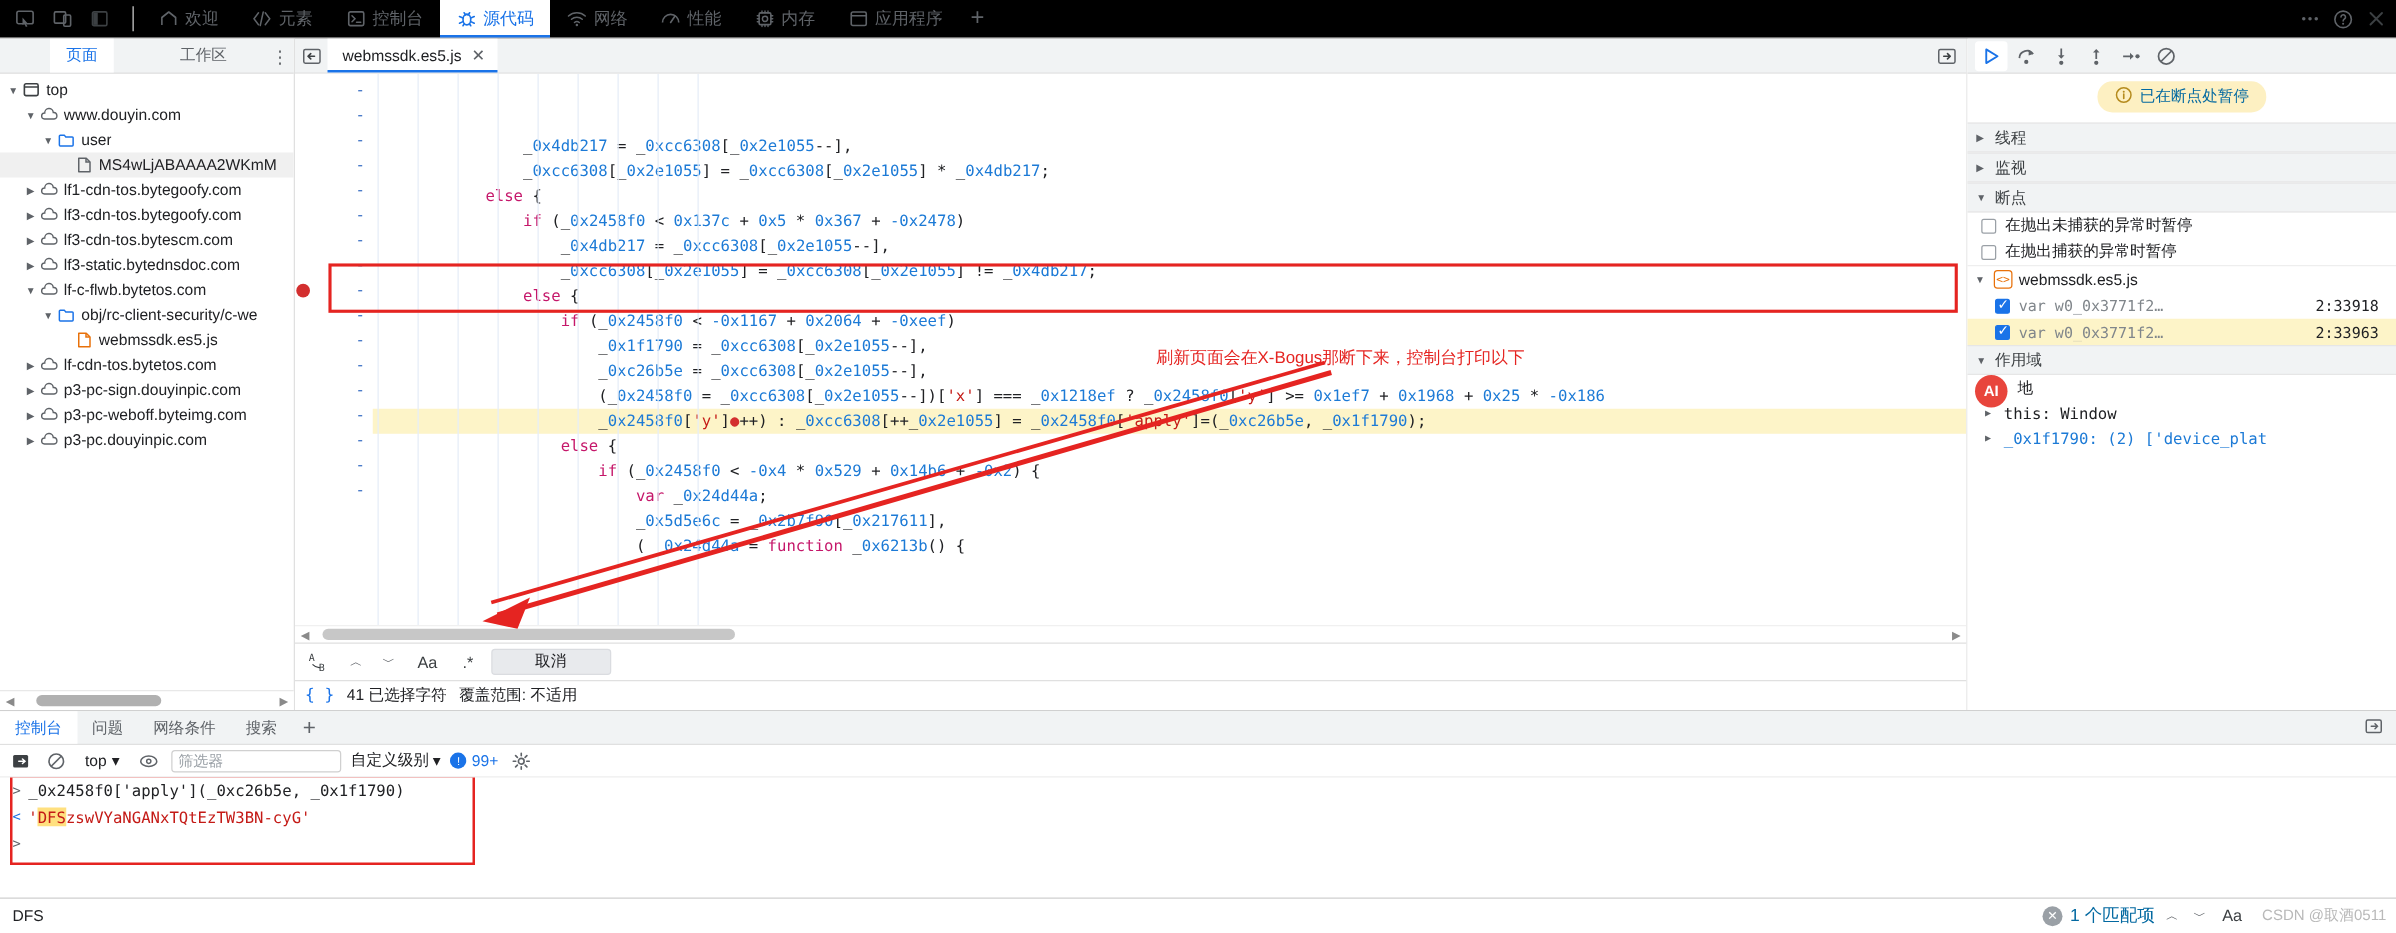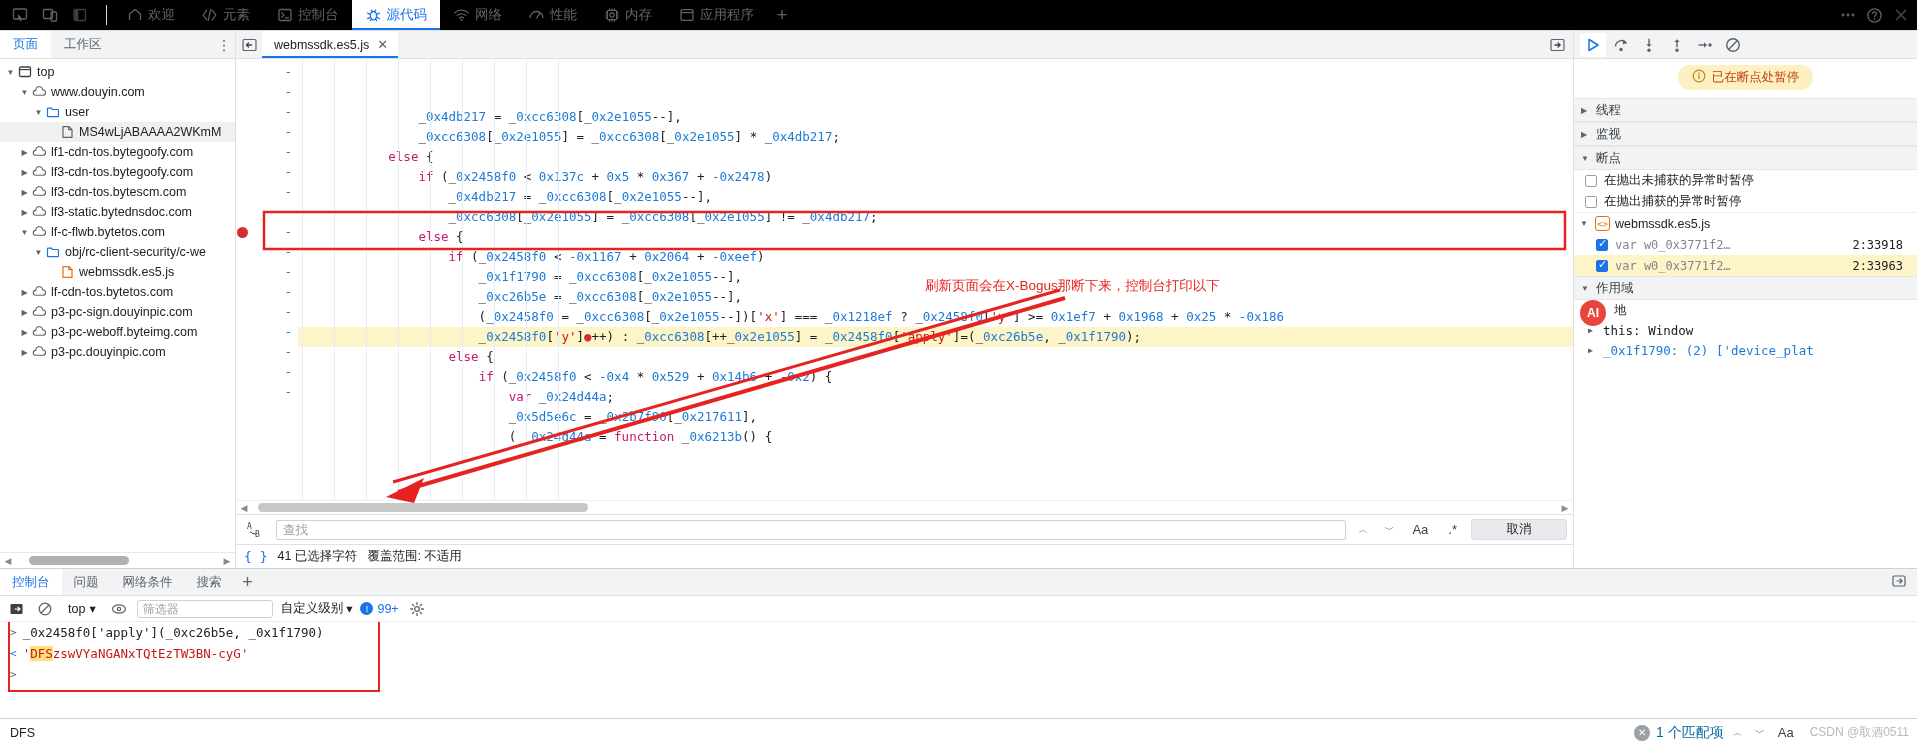--- a/index.html
+++ b/index.html
@@ -45,21 +45,21 @@
 
   
   .body { flex: 1; display: flex; min-height: 0; }
 
   
   .navpanel { width: 236px; min-width: 236px; display: flex; flex-direction: column; border-right: 1px solid #e0e0e0; background:#fff;}
   .nav-tabs {
     height: 28px; display: flex; align-items: stretch; background: #f1f3f4;
     border-bottom: 1px solid #e0e0e0; position: relative;
   }
-  .nav-tab { padding: 0 13px; display: flex; align-items: center; font-size: 12.5px; color: #5f6368; cursor: pointer; }
+  .nav-tab { padding: 0 13px; display: flex; align-items: center; font-size: 12.5px; color: #5f6368; cursor: pointer; margin-left: 40px; }
   .nav-tab.active { background: #fff; color: #1a73e8; }
   .nav-more { margin-left: auto; width: 22px; display:flex; align-items:center; justify-content:center; color:#5f6368; cursor:pointer; font-size:14px;}
   .tree { flex: 1; overflow: hidden; padding-top: 3px; position: relative; }
   .trow {
     display: flex; align-items: center; height: 20px; font-size: 12.5px; white-space: nowrap; cursor: pointer;
     padding-right: 4px; color: #202124;
   }
   .trow.selected { background: #f0f0f0; }
   .tw { width: 13px; min-width:13px; display:flex; align-items:center; justify-content:center; color:#5f6368; font-size: 8px;}
   .ticon { width: 16px; min-width:16px; height: 16px; display: flex; align-items: center; justify-content: center; margin-right: 4px;}
@@ -130,21 +130,21 @@
   .brace { color:#1a73e8; font-family:"DejaVu Sans Mono", monospace; font-size: 13px; cursor:pointer;}
 
   
   .rightpanel { width: 343px; min-width: 343px; display: flex; flex-direction: column; background:#fff; }
   .dbg-toolbar { height: 28px; display:flex; align-items:center; gap:2px; background:#f1f3f4; border-bottom:1px solid #e0e0e0; padding-left:6px;}
   .dbg-btn { width: 26px; height: 24px; display:flex; align-items:center; justify-content:center; cursor:pointer; border-radius:3px; color:#5f6368;}
   .dbg-btn.active { background:#fff; }
   .pausebanner { display:flex; align-items:center; justify-content:center; padding: 6px 0 8px 0;}
   .pausepill {
     background:#fdf0c2; border-radius: 12px; padding: 4px 14px; display:flex; align-items:center; gap:6px;
-    font-size:12.5px; color:#c2410c;
+    font-size:12.5px; color:#0369a1;
   }
   .sect-head {
     height: 24px; display:flex; align-items:center; gap:5px; padding-left: 7px;
     background: #f1f3f4; border-top: 1px solid #e6e6e6; border-bottom: 1px solid #e6e6e6;
     font-size: 12.5px; color:#3c4043; cursor:pointer;
   }
   .caret { font-size: 8px; color:#5f6368; width:10px;}
   .bp-opt { height: 21px; display:flex; align-items:center; gap:7px; padding-left:11px; font-size:12.5px; color:#202124;}
   .cbox { width:12px; height:12px; border:1px solid #9aa0a6; border-radius:2px; background:#fff; cursor:pointer;}
   .cbox.on { background:#1a73e8; border-color:#1a73e8; position:relative;}
@@ -578,21 +578,20 @@
       </div>
 
       <div class="findbar">
         <div class="find-ic">
           <svg width="20" height="20" viewBox="0 0 20 20">
               <text x="2" y="9" font-size="8" fill="#3c4043" font-family="monospace">A</text>
               <text x="10" y="17" font-size="8" fill="#3c4043" font-family="monospace">B</text>
               <path d="M5 11.5q3 3 6 2.6" fill="none" stroke="#3c4043" stroke-width="1"></path>
             </svg>
         </div>
-        <input class="find-input" value="" placeholder="查找" style="">
         <div class="find-arrow">︿</div>
         <div class="find-arrow">﹀</div>
         <div class="find-aa">Aa</div>
         <div class="find-regex">.*</div>
         <div class="find-cancel">取消</div>
       </div>
 
       <div class="statusline">
         <span class="brace">{ }</span>
         <span>41 已选择字符</span>

